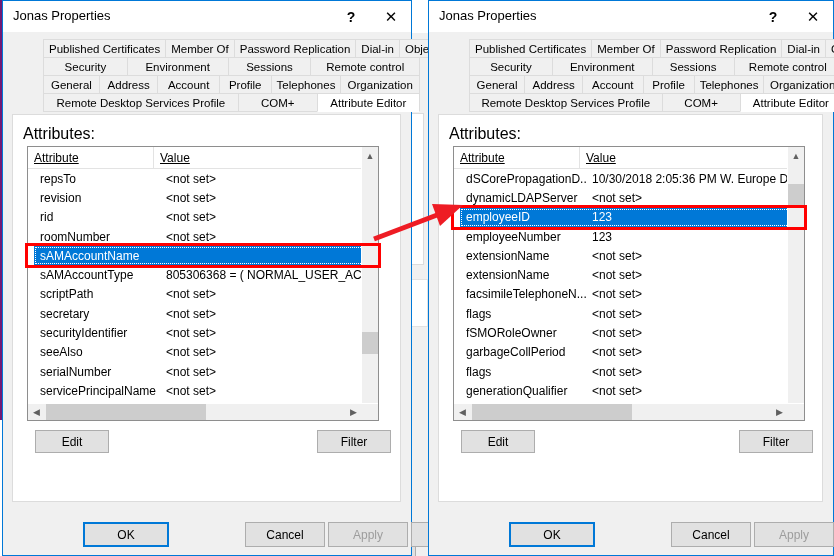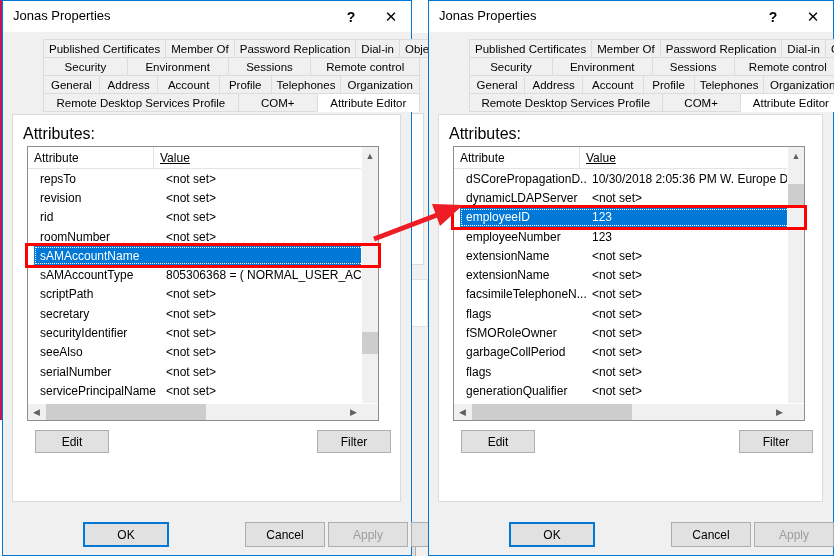--- a/index.html
+++ b/index.html
@@ -5,21 +5,21 @@
   html, body {
     margin: 0; padding: 0;
     width: 834px; height: 556px;
     overflow: hidden;
     background: #ffffff;
     font-family: "Liberation Sans", sans-serif;
   }
   #root {
     position: relative;
     width: 834px; height: 420px;
-    background: #be185d;
+    background: #701a75;
   }
 
   
   .bg-window {
     position: absolute;
     top: -6px; left: 392px;
     width: 48px; height: 566px;
     background: #f0f0f0;
     border: 1px solid #0078d7;
     box-sizing: border-box;
@@ -176,21 +176,21 @@
   .lv-head-cell {
     font-size: 12px;
     color: #000;
     padding-left: 6px;
     display: flex;
     align-items: center;
     box-sizing: border-box;
     height: 21px;
     cursor: default;
   }
-  .lv-head-cell.c1 { width: 126px; border-right: 1px solid #e3e3e3; }
+  .lv-head-cell.c1 { width: 126px; border-right: 1px solid #e3e3e3; text-decoration: underline; }
   .lv-head-cell.c2 { flex: 1; text-decoration: underline; }
 
   .lv-rows {
     position: relative;
   }
   .lv-row {
     height: 19.3px;
     display: flex;
     align-items: center;
     font-size: 12px;

